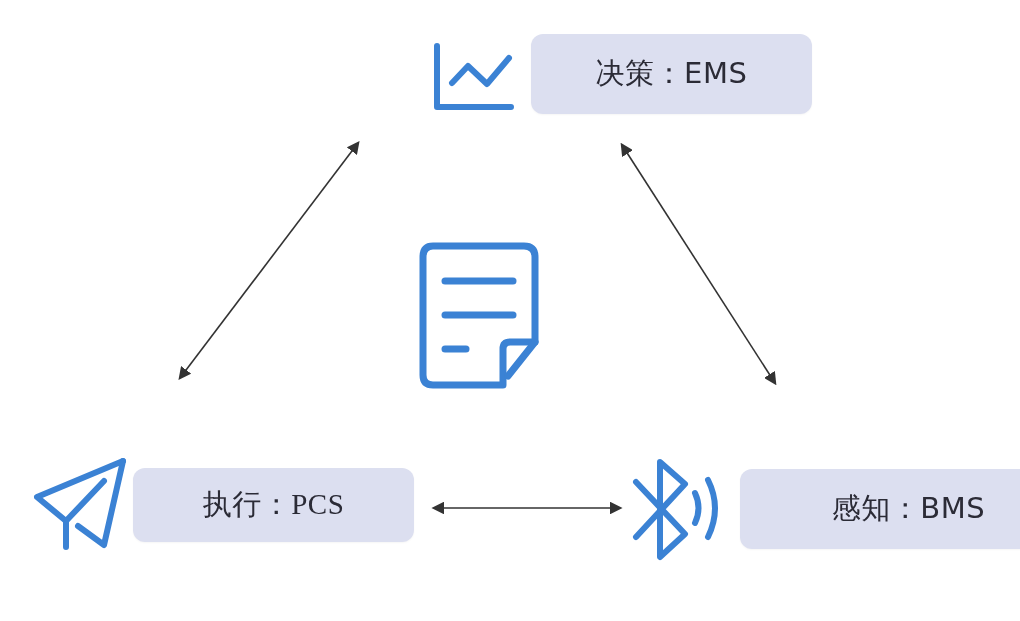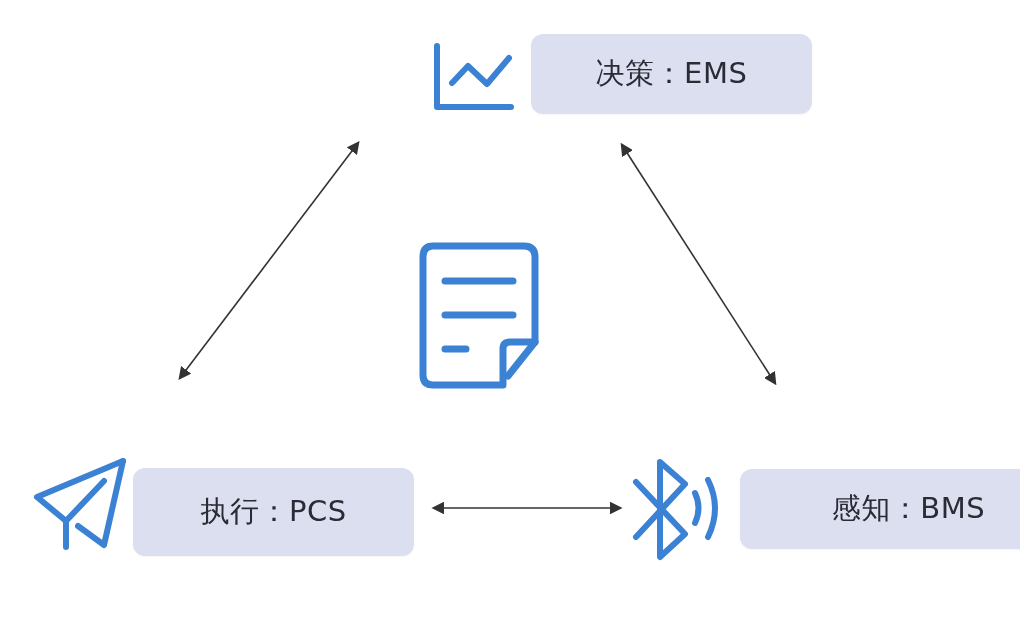--- a/index.html
+++ b/index.html
@@ -12,21 +12,21 @@
     position: absolute;
     background: #dcdff0;
     border-radius: 12px;
     display: flex; align-items: center; justify-content: center;
     color: #2b2b36;
     font-size: 29px;
     letter-spacing: 0.5px;
     box-shadow: 0 1px 2px rgba(0,0,0,0.04);
   }
   #box-ems { left: 531px; top: 34px; width: 281px; height: 80px; }
-  #box-pcs { left: 133px; top: 468px; width: 281px; height: 88px; }
+  #box-pcs { left: 133px; top: 468px; width: 281px; height: 74px; font-family: Liberation Serif, serif; }
   #box-bms { left: 740px; top: 469px; width: 337px; height: 80px; }
   svg.layer { position: absolute; left: 0; top: 0; width: 1020px; height: 621px; }
   .icon-stroke { fill: none; stroke-linecap: round; stroke-linejoin: round; }
 </style>
 </head>
 <body>
 
 <svg class="layer" viewBox="0 0 1020 621">
   <defs>
     <marker id="ah" viewBox="0 0 10 10" refX="8" refY="5" markerWidth="8" markerHeight="8" orient="auto-start-reverse">

